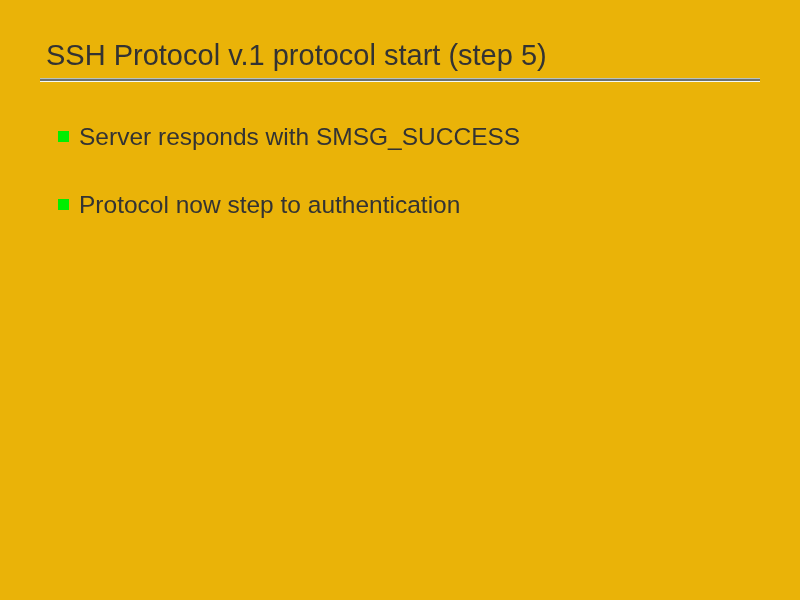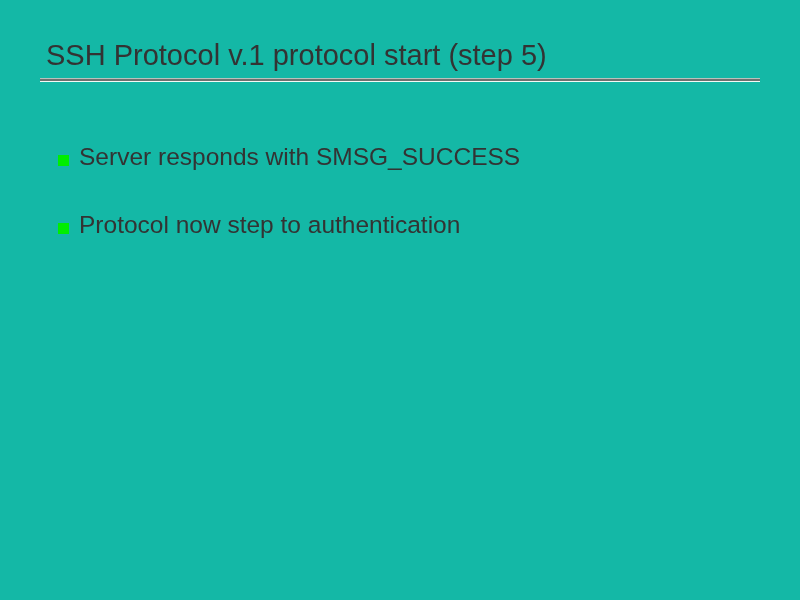--- a/index.html
+++ b/index.html
@@ -10,21 +10,21 @@
     width: 800px;
     height: 600px;
     background: #f5faf6;
     font-family: "Liberation Sans", sans-serif;
     overflow: hidden;
   }
   .slide {
     position: relative;
     width: 800px;
     height: 600px;
-    background: #14b8a6;
+    background: #eab308;
     box-sizing: border-box;
   }
   .slide-title {
     position: absolute;
     left: 46px;
     top: 38px;
     font-size: 29px;
     line-height: 34px;
     color: #333333;
     letter-spacing: 0px;
@@ -48,21 +48,21 @@
     left: 58px;
     top: 122px;
     width: 700px;
     list-style: none;
     margin: 0;
     padding: 0;
   }
   .bullet-item {
     position: relative;
     display: flex;
-    align-items: center;
+    align-items: flex-start;
     height: 68px;
     padding: 0;
     margin: 0;
   }
   .bullet-marker {
     flex: 0 0 auto;
     width: 11px;
     height: 11px;
     background: #00ee00;
     margin-top: 9px;

